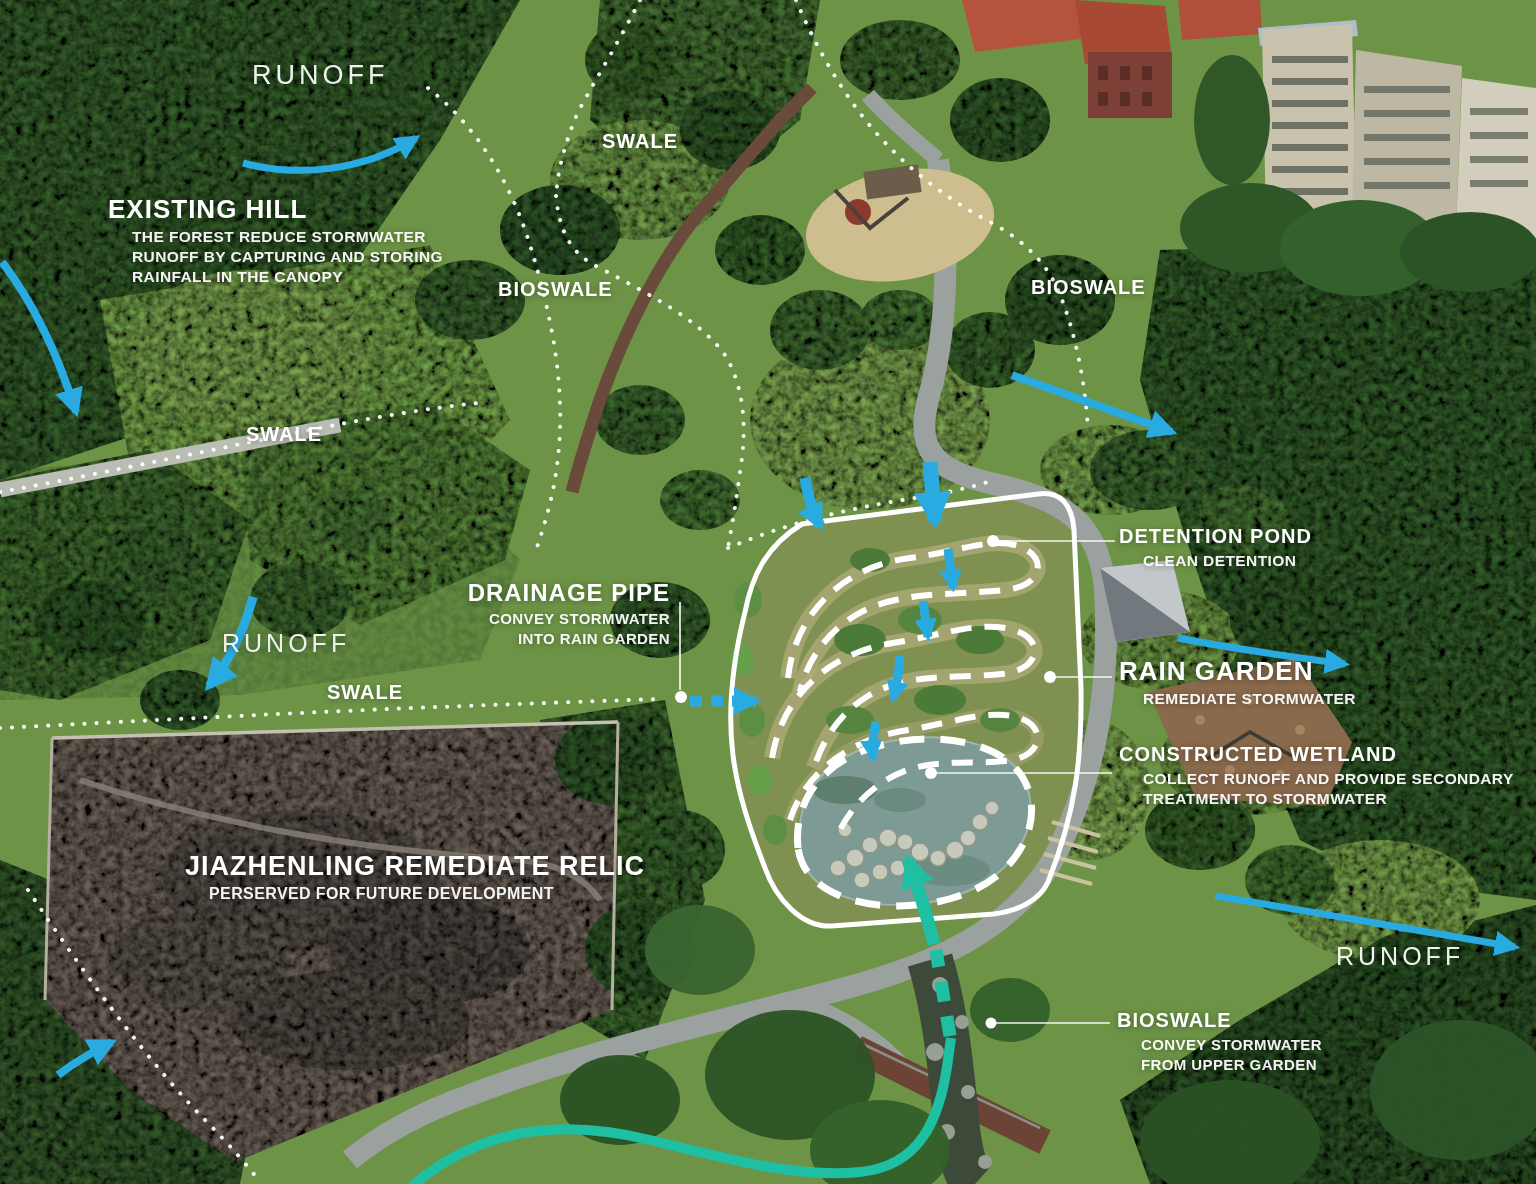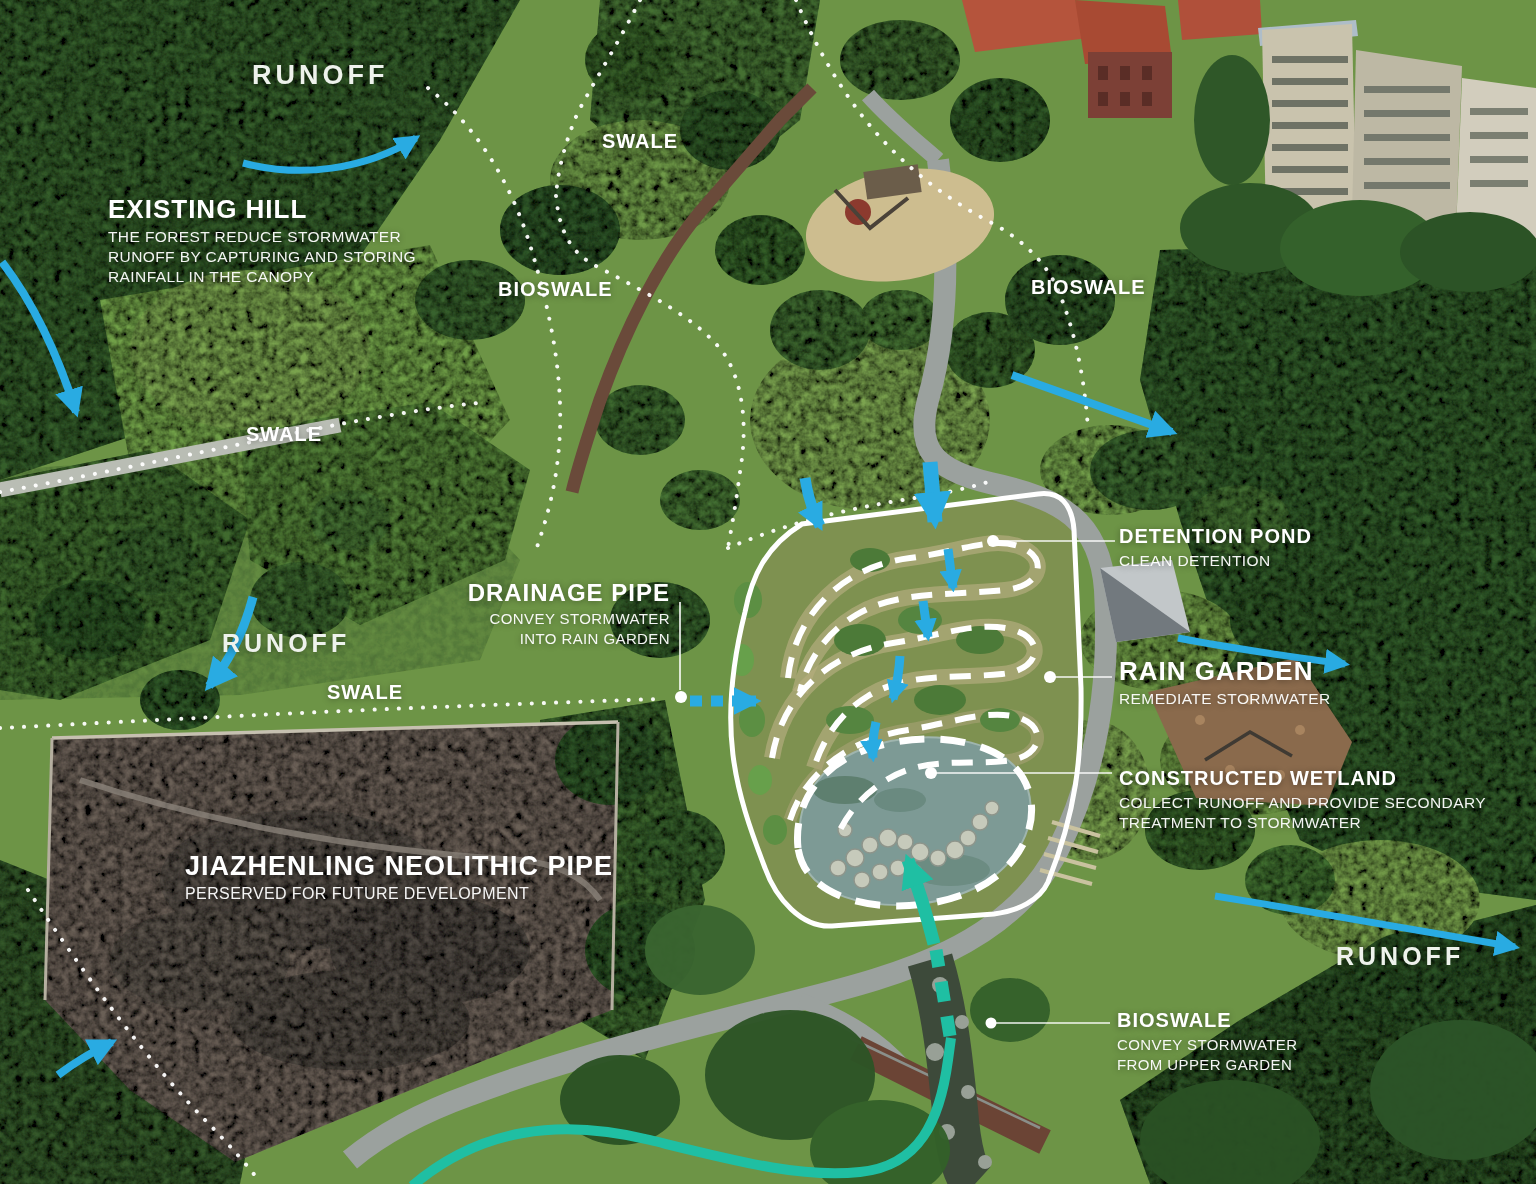--- a/index.html
+++ b/index.html
@@ -12,23 +12,23 @@
     position:relative;width:1536px;height:1184px;overflow:hidden;
     font-family:"Liberation Sans",sans-serif;background:#6d9446;
   }
   #stage svg{position:absolute;left:0;top:0;}
   .lbl{position:absolute;color:var(--annotation-white);white-space:nowrap;
        text-shadow:0 1px 6px rgba(0,0,0,.38);z-index:30;}
   .title{font-weight:bold;font-size:20px;letter-spacing:1px;line-height:1.05;}
   .title.lg{font-size:27px;}
   .title.md{font-size:26px;}
   .title.sm{font-size:24px;}
-  .sub{font-weight:normal;font-size:15.5px;line-height:20px;letter-spacing:.4px;
-       color:rgba(255,255,255,.95);margin-top:4px;}
-  .light{font-weight:bold;font-size:27px;letter-spacing:4px;color:#eef2ec;}
+  .sub{font-weight:bold;font-size:15.5px;line-height:20px;letter-spacing:.4px;
+       color:rgba(255,255,255,.95);margin-top:4px;margin-left:24px;}
+  .light{font-weight:normal;font-size:27px;letter-spacing:4px;color:#eef2ec;}
   .right{text-align:right;}
 </style>
 </head>
 <body>
 
 <div id="stage">
 
 <svg width="1536" height="1184" viewBox="0 0 1536 1184" style="z-index:1">
   <defs>
     <filter id="tex" x="-5%" y="-5%" width="110%" height="110%">
@@ -374,28 +374,28 @@
 <div class="lbl" style="left:1119px;top:526px">
   <div class="title">DETENTION POND</div>
   <div class="sub">CLEAN DETENTION</div>
 </div>
 
 <div class="lbl" style="left:1119px;top:658px">
   <div class="title md">RAIN GARDEN</div>
   <div class="sub">REMEDIATE STORMWATER</div>
 </div>
 
-<div class="lbl" style="left:1119px;top:768px">
+<div class="lbl" style="left:1119px;top:744px">
   <div class="title">CONSTRUCTED WETLAND</div>
   <div class="sub">COLLECT RUNOFF AND PROVIDE SECONDARY</div>
   <div class="sub" style="margin-top:0">TREATMENT TO STORMWATER</div>
 </div>
 
 <div class="lbl" style="left:185px;top:852px">
-  <div class="title lg">JIAZHENLING NEOLITHIC PIPE</div>
+  <div class="title lg">JIAZHENLING REMEDIATE RELIC</div>
   <div class="sub" style="font-size:16px">PERSERVED FOR FUTURE DEVELOPMENT</div>
 </div>
 
 <div class="lbl light" style="left:1336px;top:942px;font-size:25px">
   <span>RUNOFF</span>
 </div>
 
 <div class="lbl" style="left:1117px;top:1010px">
   <div class="title">BIOSWALE</div>
   <div class="sub" style="font-size:15px">CONVEY STORMWATER</div>

